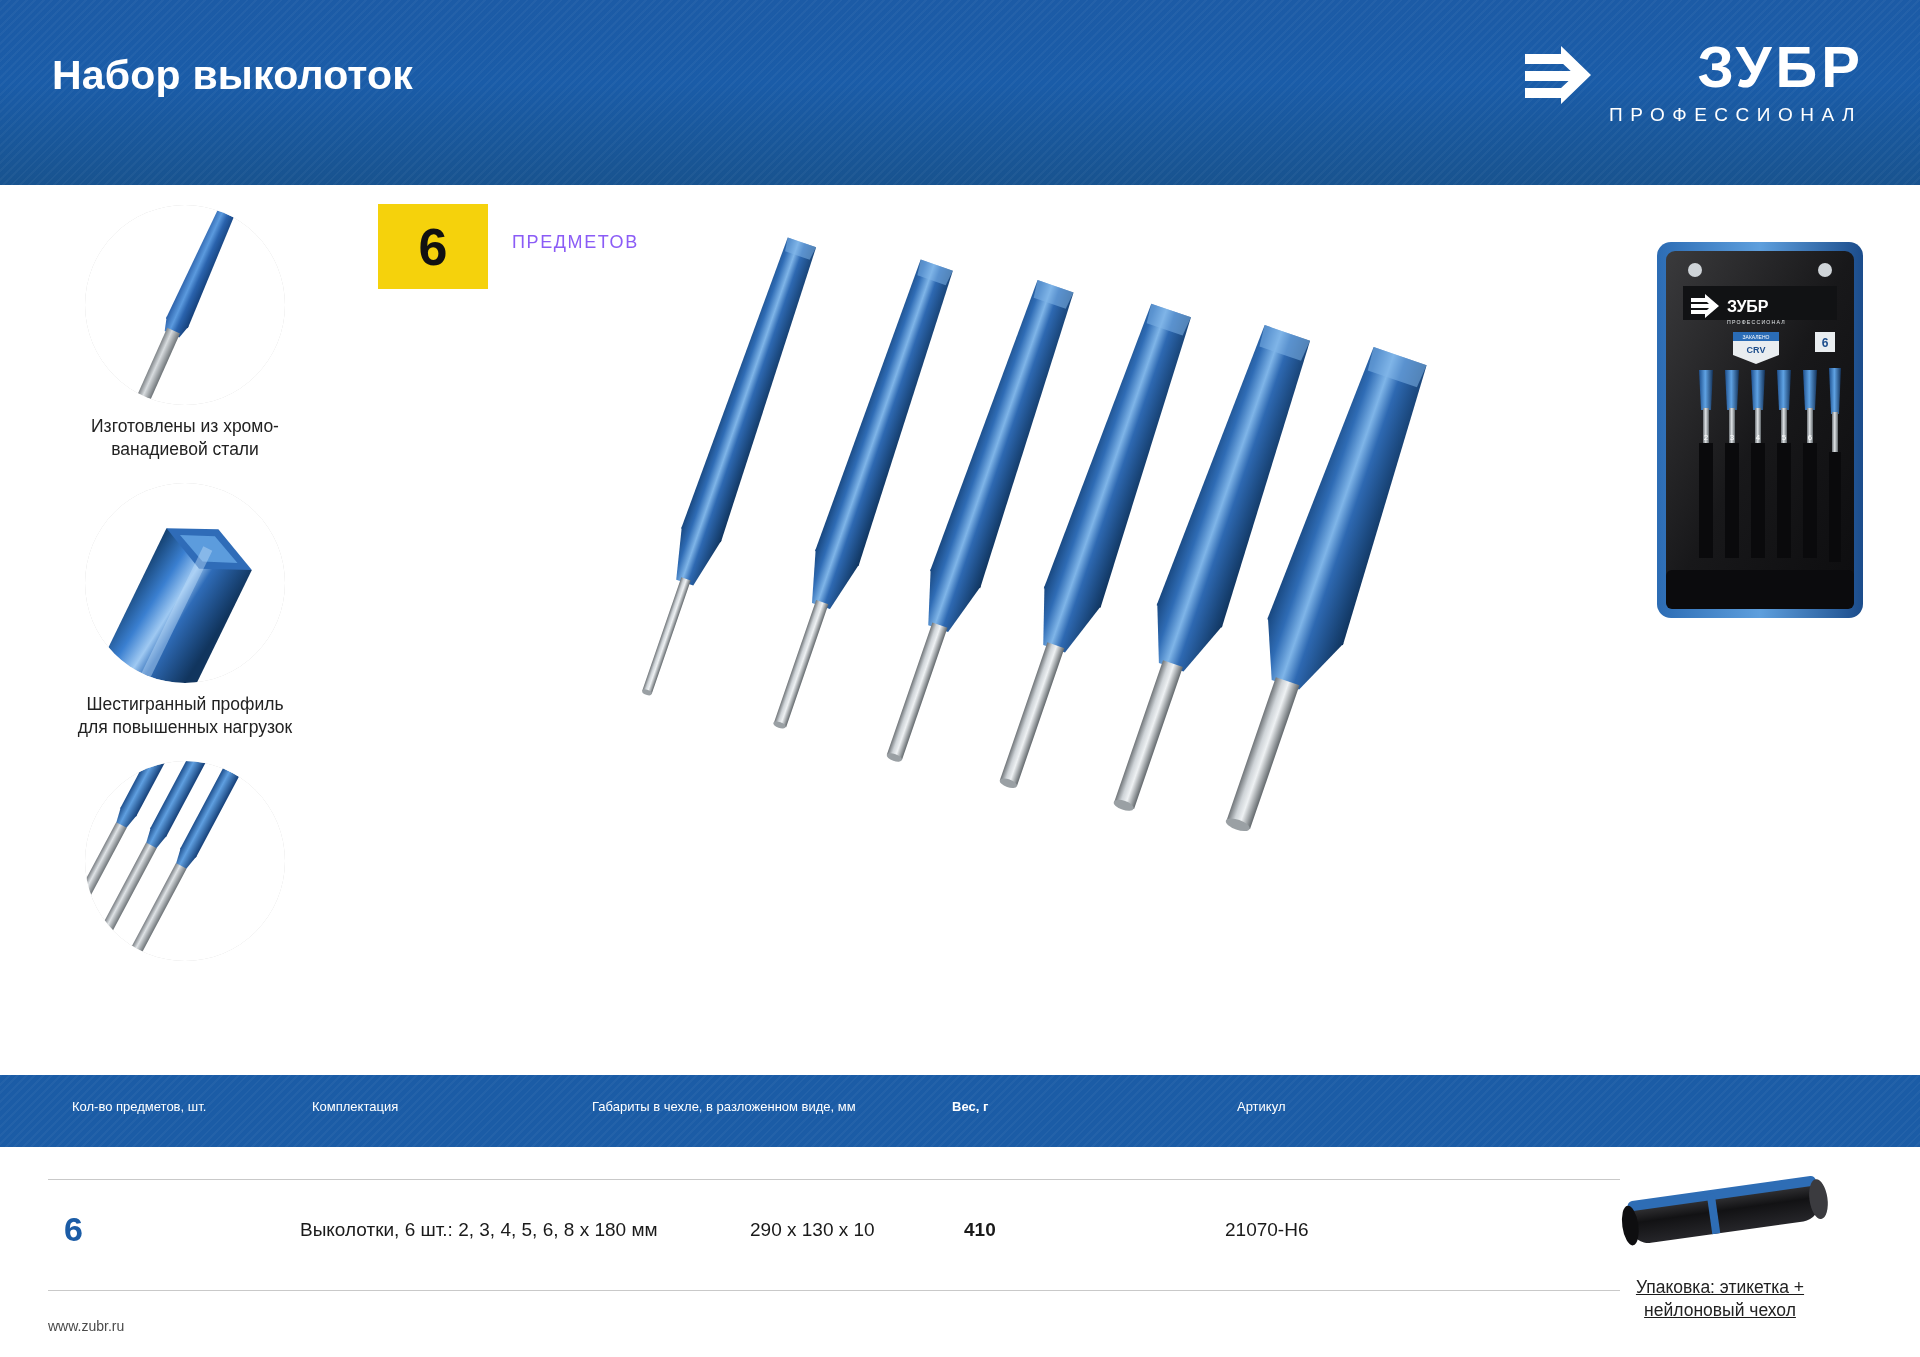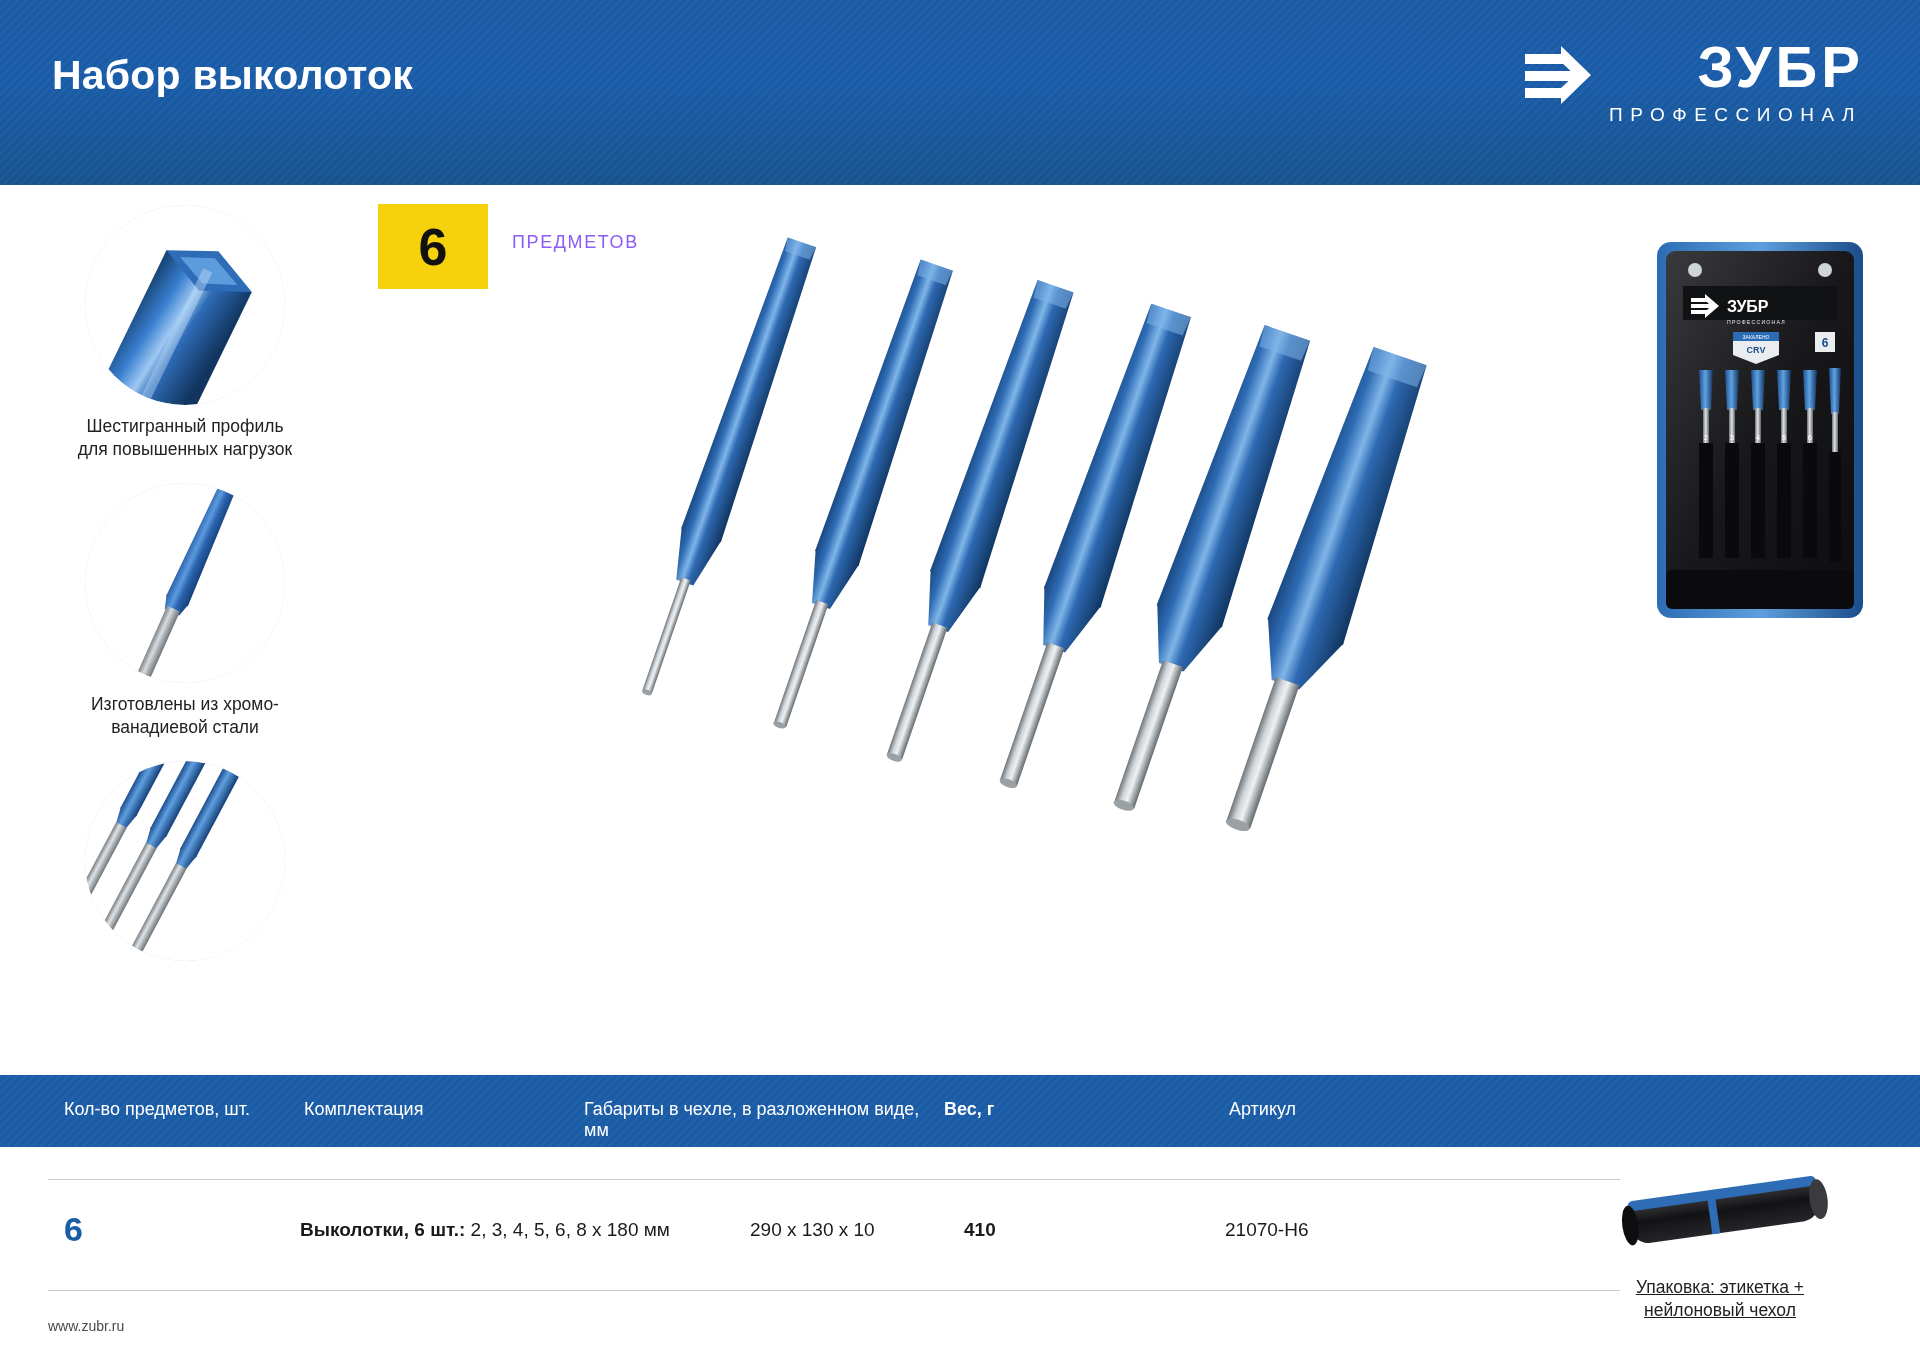--- a/index.html
+++ b/index.html
@@ -159,25 +159,25 @@
     background: #1b5ca6;
   }
   .specs-band::after {
     content: "";
     position: absolute; inset: 0;
     background-image:
       repeating-linear-gradient(135deg, rgba(255,255,255,0.035) 0 2px, rgba(0,0,0,0) 2px 6px);
   }
   .th-row {
     position: absolute;
-    top: 24px; left: 4px;
+    top: 24px; left: 12px;
     width: 1630px;
     display: flex;
     color: #ffffff;
-    font-size: 18px;
+    font-size: 13px;
     z-index: 2;
   }
   .td-row {
     position: absolute;
     top: 135px; left: 0;
     width: 1630px;
     display: flex;
     align-items: center;
     font-size: 19px;
     color: #1a1a1a;
@@ -190,21 +190,21 @@
 
   .td-row .col-qty {
     font-size: 34px;
     font-weight: bold;
     color: #1b5ca6;
     padding-left: 64px;
   }
   .td-row .col-dims,
   .td-row .col-weight,
   .td-row .col-art { }
-  .kit-strong { font-weight: bold; }
+  .kit-strong { font-weight: normal; }
 
   .rule {
     position: absolute;
     left: 48px;
     width: 1572px;
     height: 1px;
     background: #c9c9c9;
   }
   .rule-top { top: 104px; }
   .rule-bottom { top: 215px; }
@@ -249,50 +249,20 @@
     <div class="logo-text">
       <div class="logo-zubr">ЗУБР</div>
       <div class="logo-prof">ПРОФЕССИОНАЛ</div>
     </div>
   </div>
 </div>
 
 <div class="main">
 
   <div class="features">
-
-    <div class="feature">
-      <div class="feature-circle">
-        <svg width="200" height="200" viewBox="0 0 200 200">
-          <defs>
-            <clipPath id="c2">
-                <circle cx="100" cy="100" r="100"></circle>
-              </clipPath>
-            <linearGradient id="g2" x1="0" y1="0" x2="1" y2="0.2">
-              <stop offset="0%" stop-color="#14406f"></stop>
-              <stop offset="28%" stop-color="#3a7fd0"></stop>
-              <stop offset="48%" stop-color="#9fc9f2"></stop>
-              <stop offset="62%" stop-color="#2f6cb8"></stop>
-              <stop offset="100%" stop-color="#11355e"></stop>
-            </linearGradient>
-          </defs>
-          <g clip-path="url(#c2)">
-            <rect width="200" height="200" fill="#ffffff"></rect>
-            <g transform="rotate(26 100 110)">
-              <polygon points="55,60 150,60 150,230 55,230" fill="url(#g2)"></polygon>
-              <polygon points="55,60 102,38 150,60 102,82" fill="#2f6cb8"></polygon>
-              <polygon points="70,60 102,46 134,60 102,74" fill="#6fb0ec" opacity="0.7"></polygon>
-              <rect x="96" y="60" width="10" height="170" fill="#bcdcf8" opacity="0.45"></rect>
-            </g>
-          </g>
-        </svg>
-      </div>
-      <div class="feature-caption" style="white-space:pre-line">Шестигранный профиль
-для повышенных нагрузок</div>
-    </div>
 
     <div class="feature">
       <div class="feature-circle">
         <svg width="200" height="200" viewBox="0 0 200 200">
           <defs>
             <clipPath id="c1">
                 <circle cx="100" cy="100" r="100"></circle>
               </clipPath>
             <linearGradient id="g1" x1="0" y1="0" x2="1" y2="0">
               <stop offset="0%" stop-color="#2a5fa8"></stop>
@@ -311,20 +281,50 @@
             <g transform="rotate(24 100 100)">
               <polygon points="92,-30 108,-30 112,120 88,120" fill="url(#g1)"></polygon>
               <polygon points="88,118 112,118 108,132 92,132" fill="url(#g1)"></polygon>
               <rect x="93" y="128" width="14" height="95" fill="url(#gm1)"></rect>
             </g>
           </g>
         </svg>
       </div>
       <div class="feature-caption" style="white-space:pre-line">Изготовлены из хромо-
 ванадиевой стали</div>
+    </div>
+
+    <div class="feature">
+      <div class="feature-circle">
+        <svg width="200" height="200" viewBox="0 0 200 200">
+          <defs>
+            <clipPath id="c2">
+                <circle cx="100" cy="100" r="100"></circle>
+              </clipPath>
+            <linearGradient id="g2" x1="0" y1="0" x2="1" y2="0.2">
+              <stop offset="0%" stop-color="#14406f"></stop>
+              <stop offset="28%" stop-color="#3a7fd0"></stop>
+              <stop offset="48%" stop-color="#9fc9f2"></stop>
+              <stop offset="62%" stop-color="#2f6cb8"></stop>
+              <stop offset="100%" stop-color="#11355e"></stop>
+            </linearGradient>
+          </defs>
+          <g clip-path="url(#c2)">
+            <rect width="200" height="200" fill="#ffffff"></rect>
+            <g transform="rotate(26 100 110)">
+              <polygon points="55,60 150,60 150,230 55,230" fill="url(#g2)"></polygon>
+              <polygon points="55,60 102,38 150,60 102,82" fill="#2f6cb8"></polygon>
+              <polygon points="70,60 102,46 134,60 102,74" fill="#6fb0ec" opacity="0.7"></polygon>
+              <rect x="96" y="60" width="10" height="170" fill="#bcdcf8" opacity="0.45"></rect>
+            </g>
+          </g>
+        </svg>
+      </div>
+      <div class="feature-caption" style="white-space:pre-line">Шестигранный профиль
+для повышенных нагрузок</div>
     </div>
 
     <div class="feature">
       <div class="feature-circle">
         <svg width="200" height="200" viewBox="0 0 200 200">
           <defs>
             <clipPath id="c3">
                 <circle cx="100" cy="100" r="100"></circle>
               </clipPath>
             <linearGradient id="g3" x1="0" y1="0" x2="1" y2="0">

